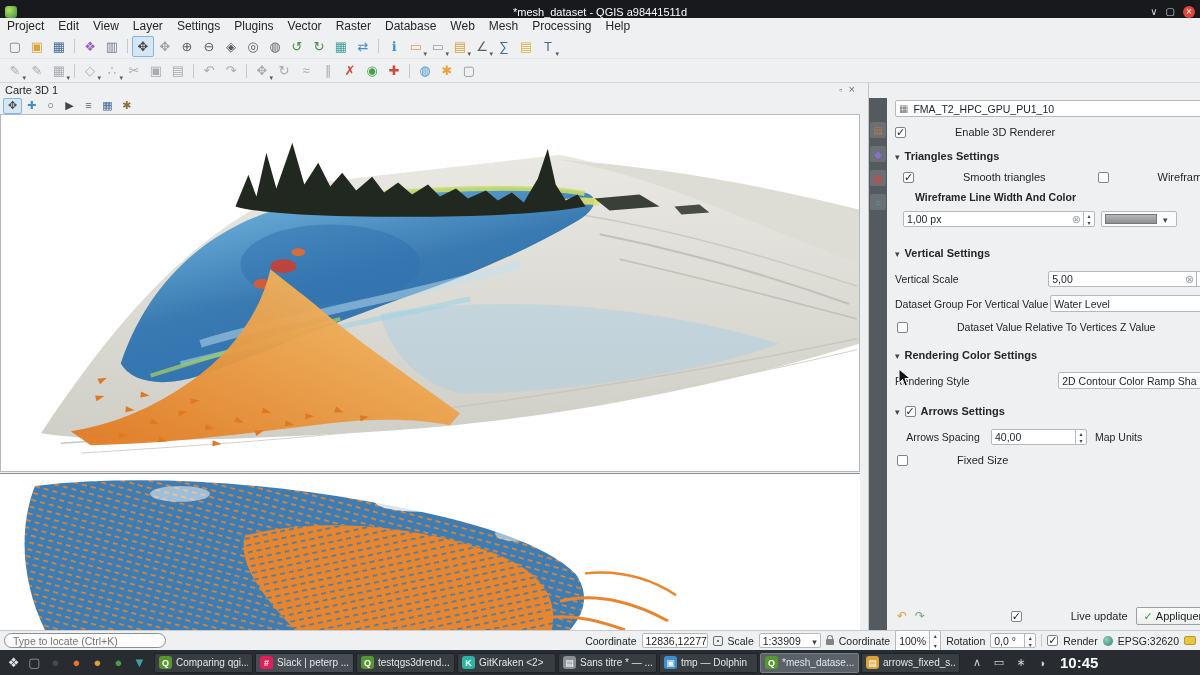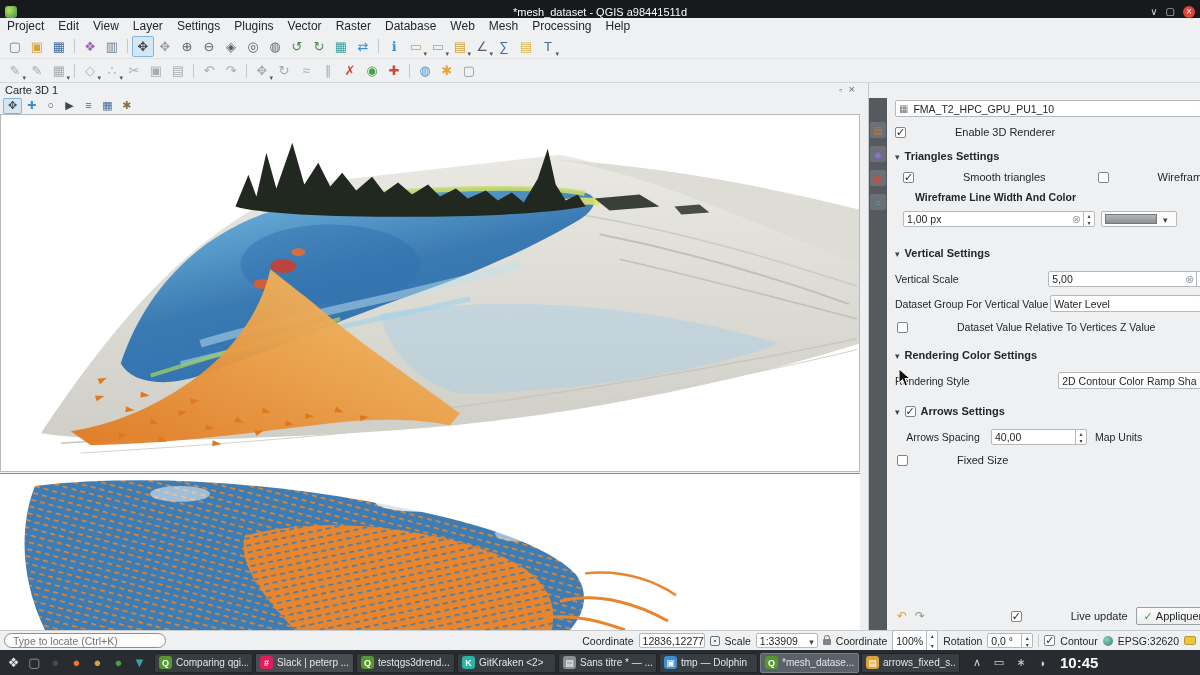--- a/index.html
+++ b/index.html
@@ -620,21 +620,21 @@
   <span>Rotation</span>
   <div class="spin" style="width:46px;height:15px;">
     <span class="val">0,0 °</span>
     <span class="spbtns">
         <span class="sup"></span>
         <span class="sdn"></span>
       </span>
   </div>
   <span class="sep-v"></span>
   <span class="cb on"></span>
-  <span>Contour</span>
+  <span>Render</span>
   <span class="crsicon"></span>
   <span>EPSG:32620</span>
   <span class="bubble"></span>
 </div>
 
 <div id="taskbar">
   <div class="launchers">
 
   <span class="lbtn">
         <i class="tg" style="color: rgb(223, 227, 230);">❖</i>

